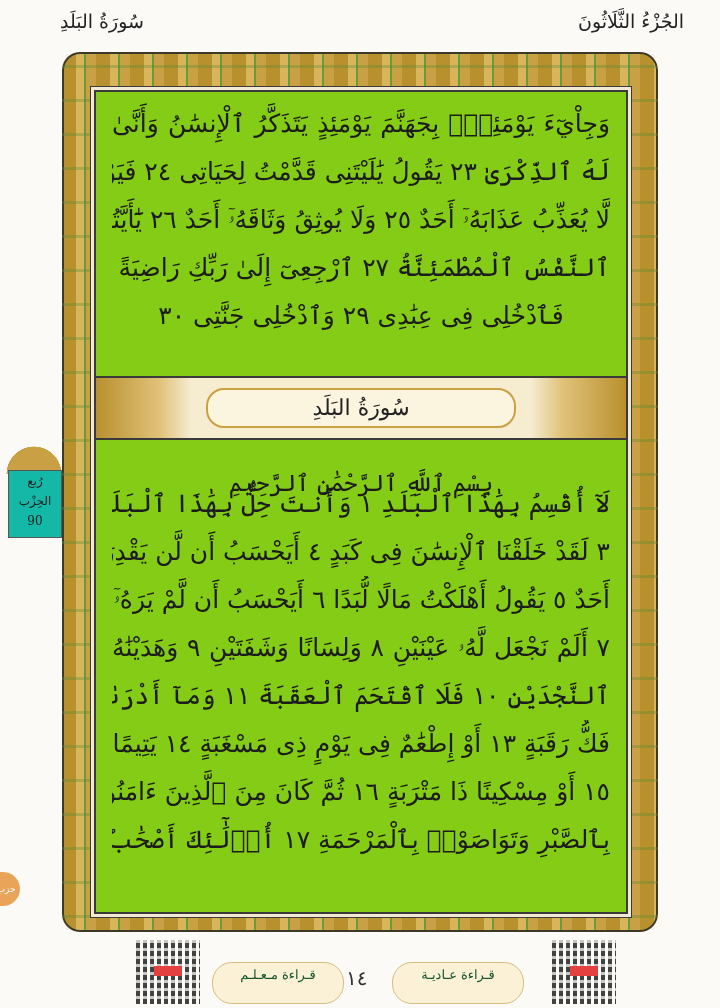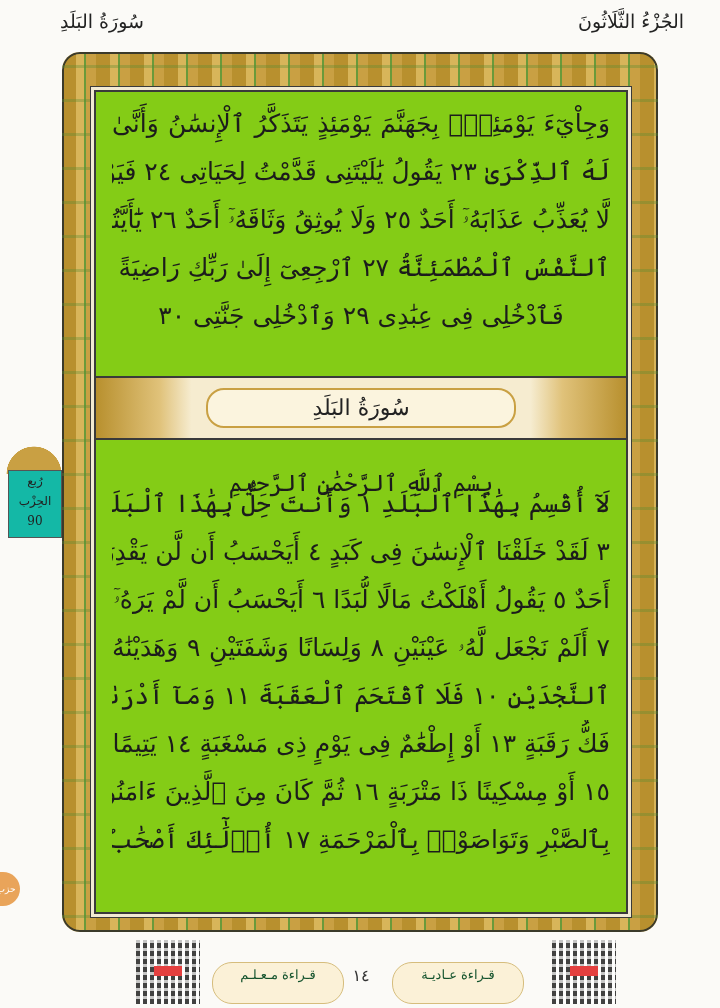--- a/index.html
+++ b/index.html
@@ -38,21 +38,21 @@
      opacity:.85;}
   .qr::after{content:"";position:absolute;left:0;top:0;width:64px;height:64px;background:repeating-linear-gradient(0deg,transparent 0 5px,rgba(255,255,255,.7) 5px 8px);}
   .qr .yt{position:absolute;left:18px;top:26px;width:28px;height:10px;background:#e02020;z-index:2;}
   .qr-l{left:136px;}
   .qr-r{left:552px;}
   .pill{position:absolute;top:22px;width:130px;height:40px;border:1px solid #d6bd7c;border-radius:20px;background:#fbf1d7;text-align:center;}
   .pill .ar{font-size:13px;color:#14532d;direction:rtl;line-height:18px;display:block;padding-top:3px;}
   .pill .en{font-size:10px;color:#233a8a;font-weight:bold;font-family:"Liberation Serif",serif;display:block;margin-top:27px;}
   .pill-l{left:212px;}
   .pill-r{left:392px;}
-  .pgno{position:absolute;left:346px;top:26px;font-size:16px;color:#333;width:30px;text-align:center;}
+  .pgno{position:absolute;left:346px;top:26px;font-size:20px;color:#333;width:30px;text-align:left;}
 </style>
 </head>
 <body>
 
 <div class="hdr hdr-juz">الجُزْءُ الثَّلَاثُونَ</div>
 <div class="hdr hdr-surah">سُورَةُ البَلَدِ</div>
 
 <div class="frame"></div>
 
 <div class="hizb">

